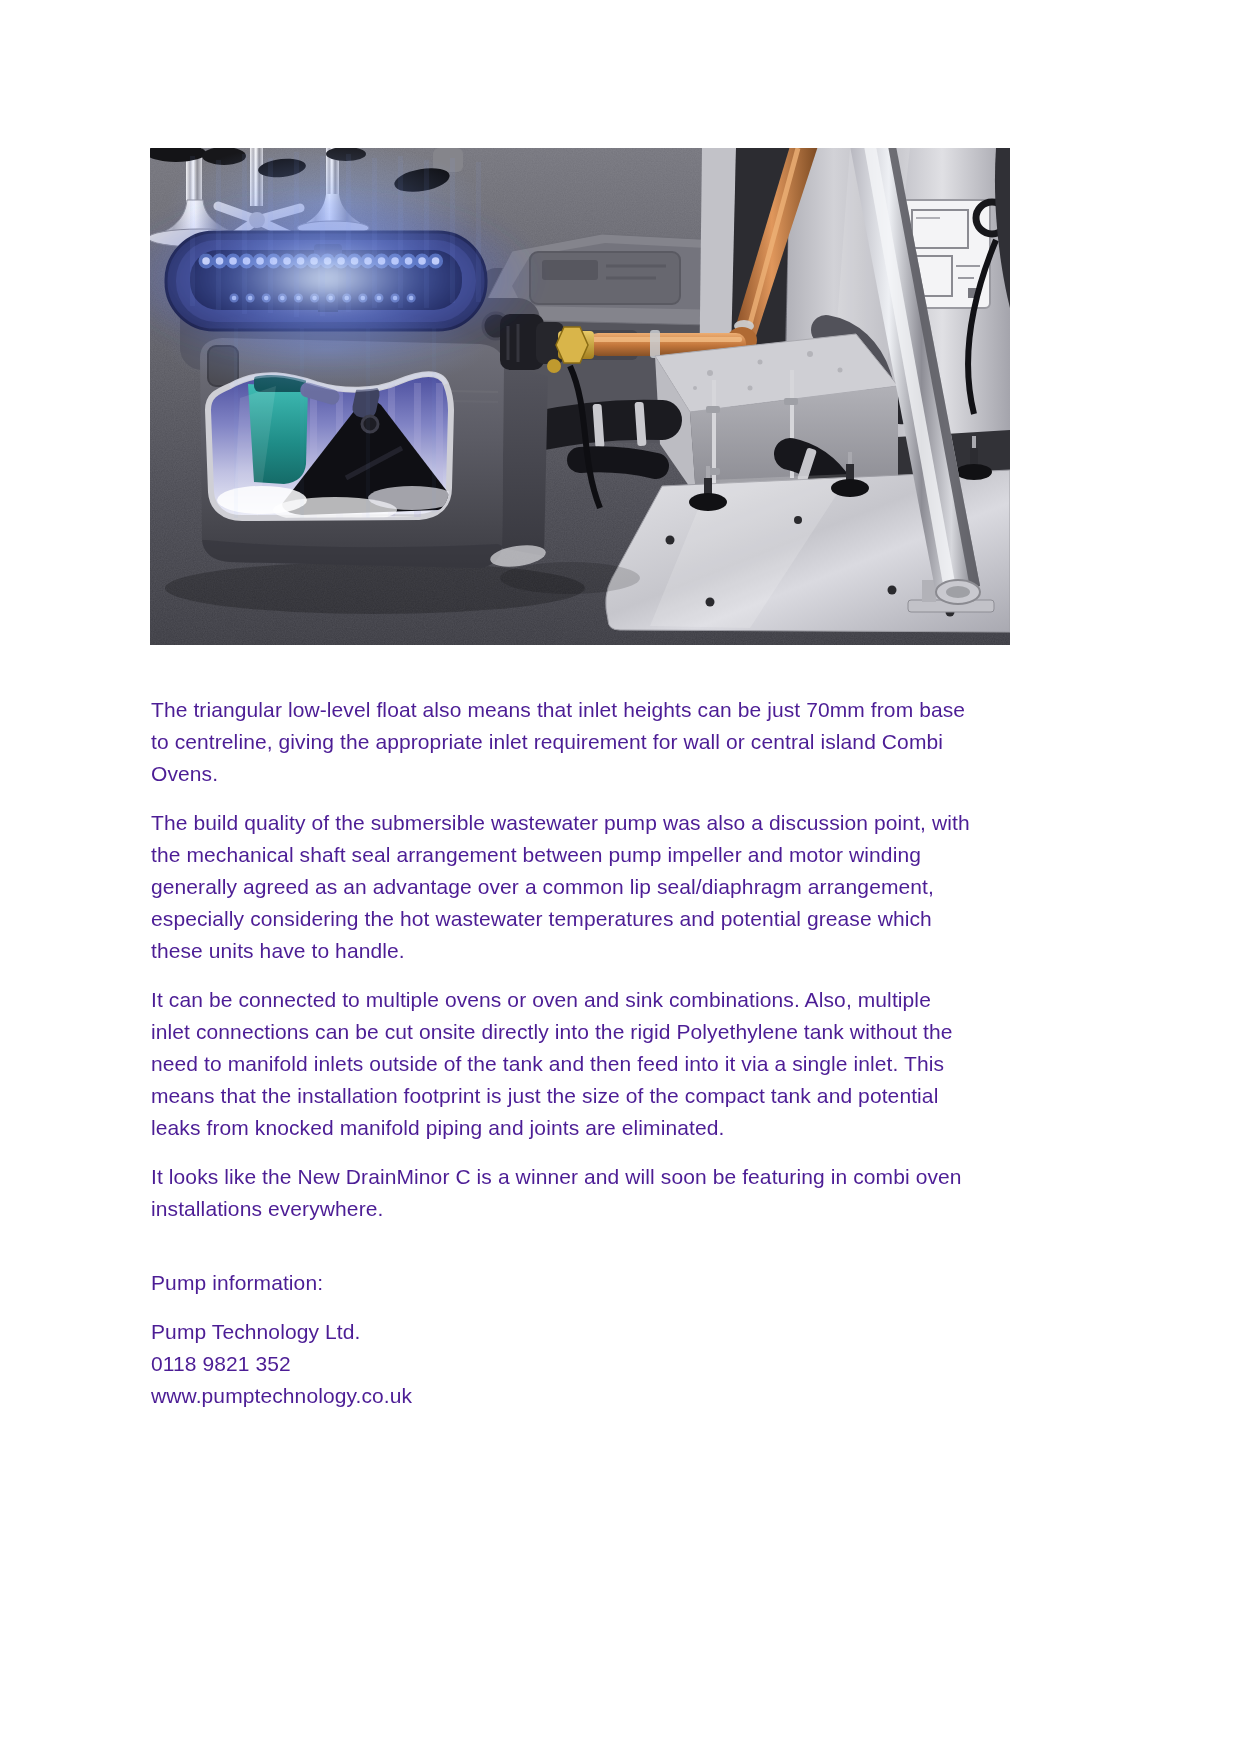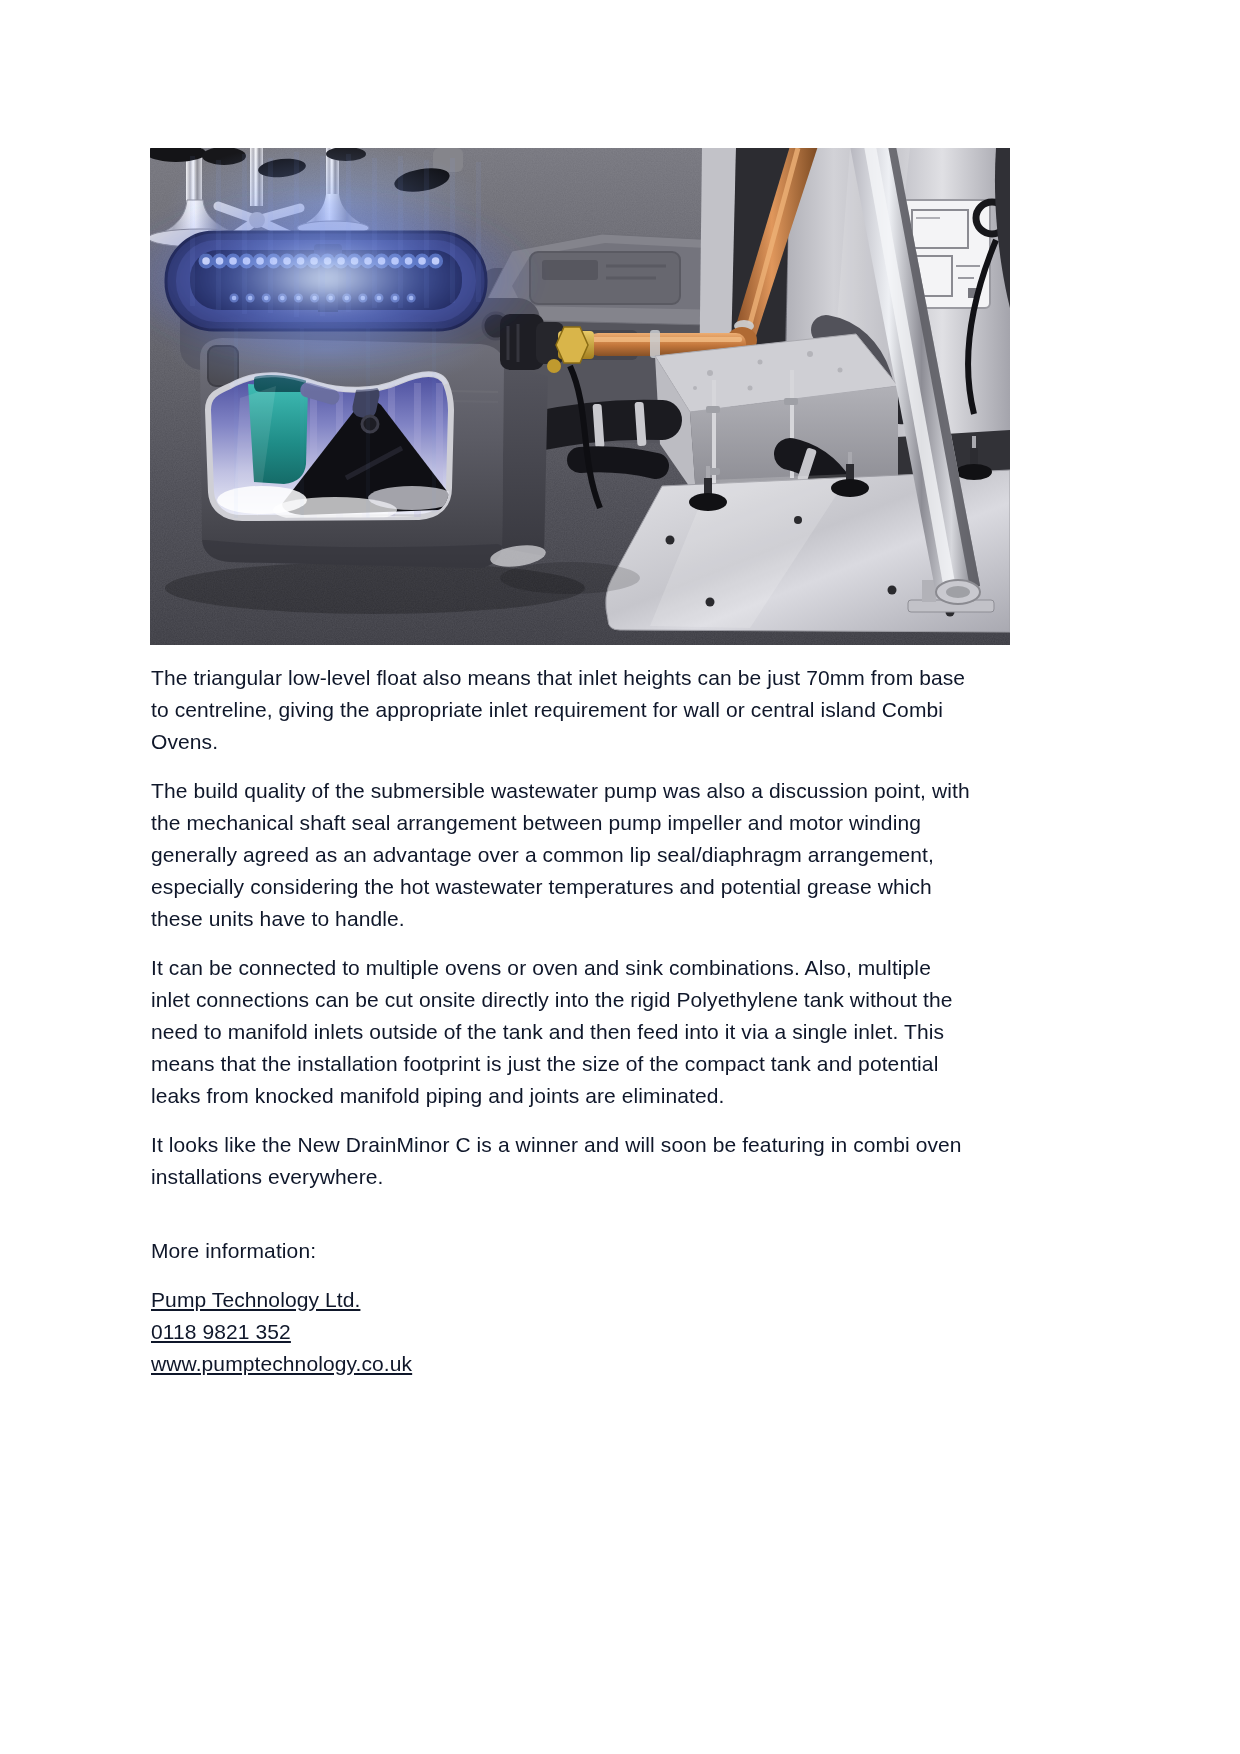--- a/index.html
+++ b/index.html
@@ -2,24 +2,24 @@
 <html><head>
 <meta charset="utf-8">
 <style>
   html,body { margin:0; padding:0; background:#ffffff; }
   .page {
     position:relative; width:1240px; height:1754px; background:#ffffff;
     overflow:hidden; font-family:"Liberation Sans", sans-serif;
   }
   figure.photo { position:absolute; left:150px; top:148px; width:860px; height:497px; margin:0; padding:0; }
   figure.photo svg { display:block; width:860px; height:497px; }
-  .article { position:absolute; left:151px; top:662px; width:824px; color:#0f172a; }
+  .article { position:absolute; left:151px; top:694px; width:824px; color:#4c1d95; }
   .article p { margin:0 0 17px 0; font-size:21px; line-height:32px; letter-spacing:0.1px; }
   .article p.more-info { margin-top:42px; }
-  .article p.contact { margin-bottom:0;text-decoration:underline; }
+  .article p.contact { margin-bottom:0; }
 </style>
 </head>
 <body>
 
 <div class="page">
 
   <figure class="photo">
     <svg viewBox="0 0 860 497" xmlns="http://www.w3.org/2000/svg">
       <defs>
         <linearGradient id="gCarpet" x1="0" y1="0" x2="0" y2="1">
@@ -344,17 +344,17 @@
         </g>
       </g>
     </svg>
   </figure>
 
   <main class="article">
     <p>The triangular low-level float also means that inlet heights can be just 70mm from base to centreline, giving the appropriate inlet requirement for wall or central island Combi Ovens.</p>
     <p>The build quality of the submersible wastewater pump was also a discussion point, with the mechanical shaft seal arrangement between pump impeller and motor winding generally agreed as an advantage over a common lip seal/diaphragm arrangement, especially considering the hot wastewater temperatures and potential grease which these units have to handle.</p>
     <p>It can be connected to multiple ovens or oven and sink combinations. Also, multiple inlet connections can be cut onsite directly into the rigid Polyethylene tank without the need to manifold inlets outside of the tank and then feed into it via a single inlet. This means that the installation footprint is just the size of the compact tank and potential leaks from knocked manifold piping and joints are eliminated.</p>
     <p>It looks like the New DrainMinor C is a winner and will soon be featuring in combi oven installations everywhere.</p>
-    <p class="more-info">More information:</p>
+    <p class="more-info">Pump information:</p>
     <p class="contact"><span>Pump Technology Ltd.</span><br><span>0118 9821 352</span><br><span>www.pumptechnology.co.uk</span></p>
   </main>
 
 </div>
 
 </body></html>

